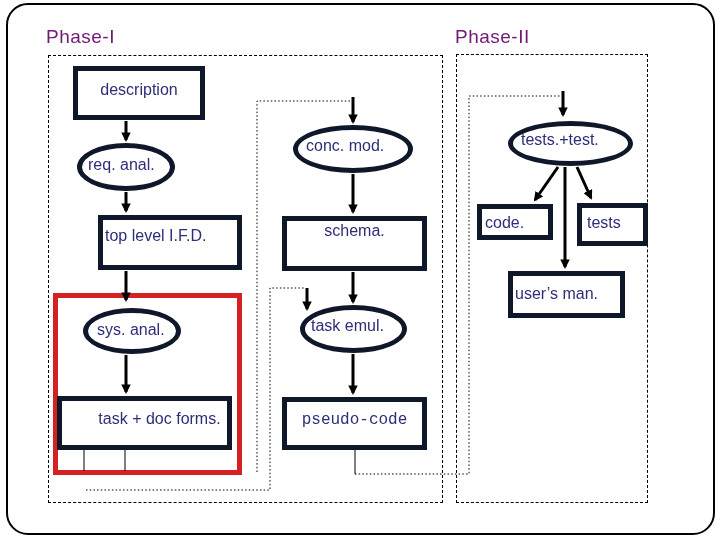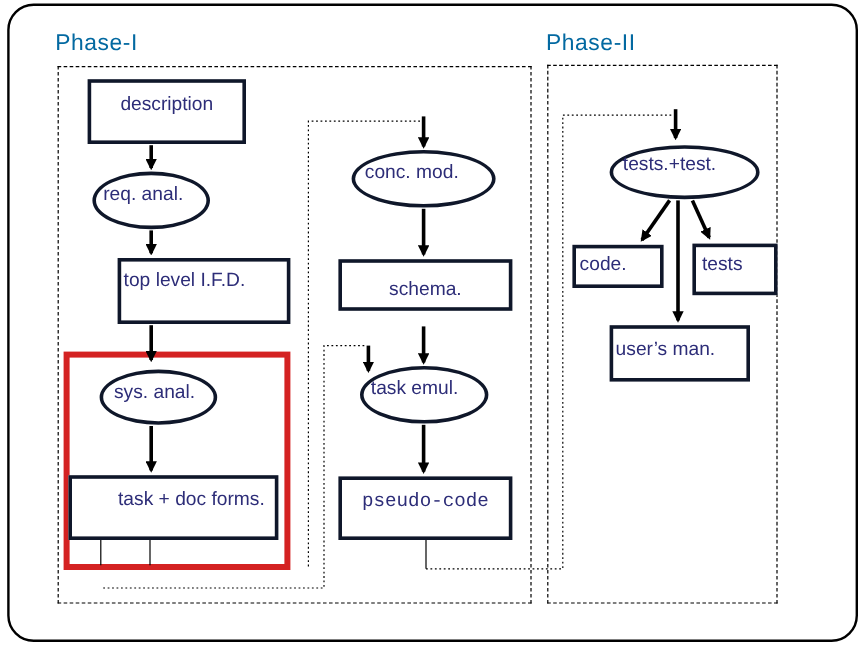--- a/index.html
+++ b/index.html
@@ -1,35 +1,35 @@
 <!DOCTYPE html>
 <html><head>
 <meta charset="utf-8">
 <style>
   html,body{margin:0;padding:0;background:#ffffff;}
   body{width:720px;height:540px;position:relative;font-family:"Liberation Sans",sans-serif;}
   .slide{position:absolute;left:0;top:0;width:720px;height:540px;overflow:hidden;}
   .frame{position:absolute;left:6px;top:3px;width:705px;height:528px;border:2px solid #000;border-radius:22px;}
-  .phase-title{position:absolute;color:#0369a1;font-size:19px;letter-spacing:0.5px;white-space:nowrap;}
+  .phase-title{position:absolute;color:#701a75;font-size:19px;letter-spacing:0.5px;white-space:nowrap;}
   .t1{left:46px;top:26px;}
   .t2{left:455px;top:26px;}
   .dashed{position:absolute;border:1px dashed #000;box-sizing:border-box;}
   .p1{left:48px;top:55px;width:395px;height:448px;}
   .p2{left:456px;top:54px;width:192px;height:449px;}
   .redbox{position:absolute;left:53px;top:293px;width:189px;height:182px;border:5px solid #d42222;box-sizing:border-box;}
-  .node{position:absolute;box-sizing:border-box;border:3px solid #0f172a;background:#fff;color:#2d2d78;
+  .node{position:absolute;box-sizing:border-box;border:5px solid #0f172a;background:#fff;color:#2d2d78;
         font-size:16px;line-height:18px;white-space:nowrap;}
   .ellipse{border-radius:50%;}
   .n-desc{left:73px;top:66px;width:132px;height:54px;padding-top:10px;text-align:center;}
   .n-reqanal{left:77px;top:143px;width:98px;height:48px;padding:8px 0 0 6px;}
   .n-ifd{left:66px;top:215px;width:144px;height:55px;padding:7px 0 0 2px;margin-left:32px;}
   .n-sysanal{left:83px;top:308px;width:98px;height:46px;padding:8px 0 0 9px;}
   .n-taskdoc{left:57px;top:396px;width:175px;height:54px;padding-top:9px;text-align:center;padding-left:30px;}
   .n-concmod{left:293px;top:125px;width:120px;height:48px;padding:7px 0 0 8px;}
-  .n-schema{left:282px;top:216px;width:145px;height:43px;padding-top:14px;text-align:center;}
+  .n-schema{left:282px;top:216px;width:145px;height:55px;padding-top:1px;text-align:center;}
   .n-taskemul{left:300px;top:305px;width:107px;height:48px;padding:7px 0 0 6px;}
   .n-pseudo{left:282px;top:397px;width:145px;height:53px;padding-top:9px;text-align:center;font-family:Liberation Mono, monospace;}
   .n-impl{left:508px;top:121px;width:125px;height:45px;padding:5px 0 0 8px;}
   .n-code{left:477px;top:204px;width:76px;height:36px;padding:5px 0 0 3px;}
   .n-tests{left:577px;top:203px;width:71px;height:43px;padding:6px 0 0 5px;}
   .n-usersman{left:508px;top:271px;width:117px;height:47px;padding:9px 0 0 2px;}
   svg.overlay{position:absolute;left:0;top:0;pointer-events:none;}
   .stem{stroke:#000;stroke-width:3;}
   .thin{stroke:#000;stroke-width:1;}
   .dots{stroke:#000;stroke-width:1;fill:none;stroke-dasharray:1.5 2.2;}

